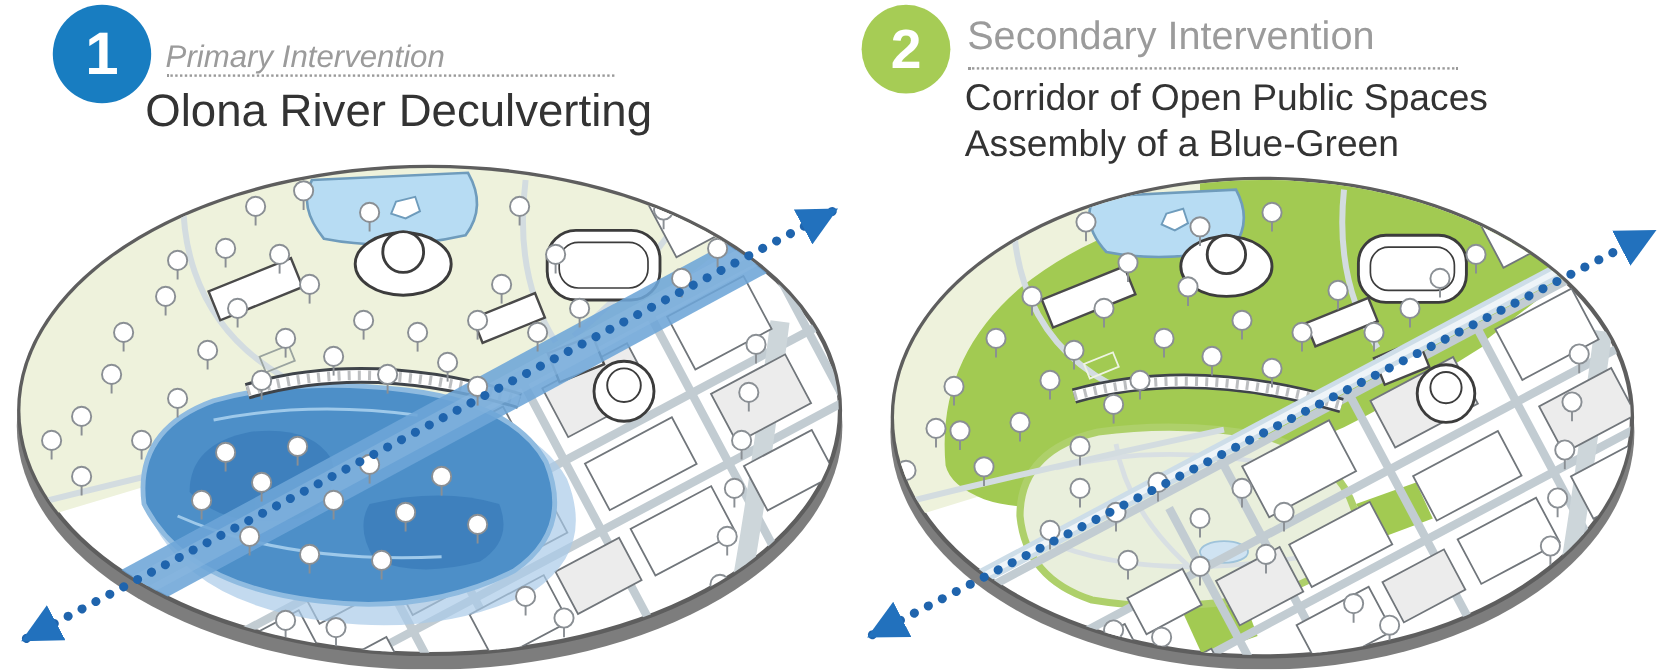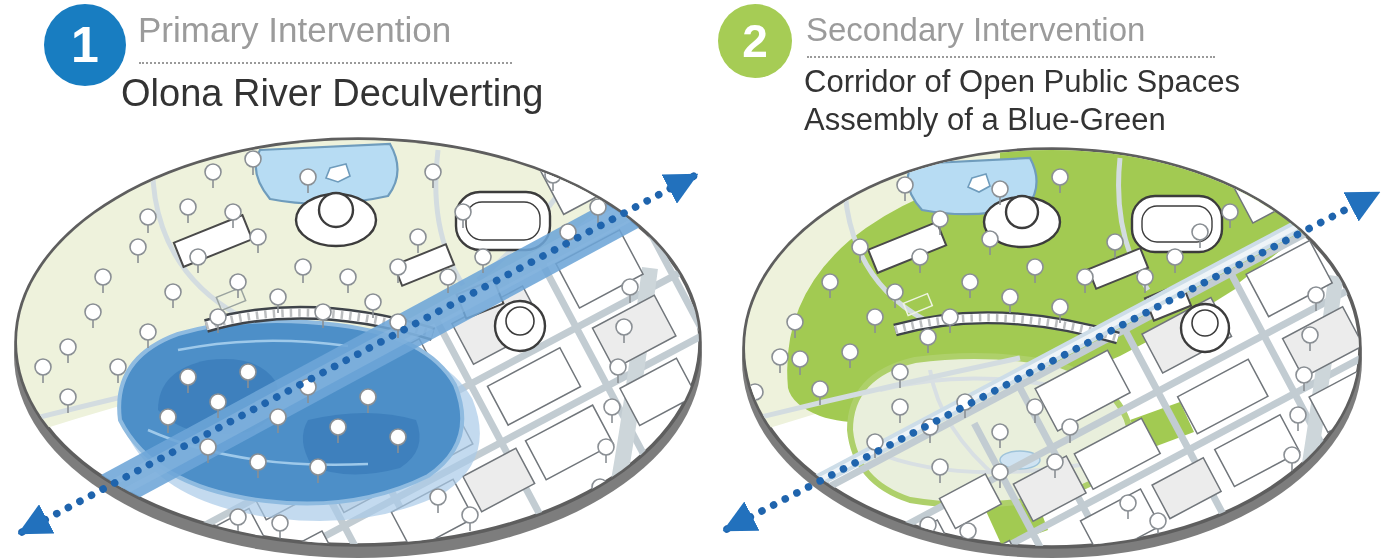--- a/index.html
+++ b/index.html
@@ -11,21 +11,21 @@
     --building-stroke:#71767b; --building-side:#ececec;
   }
   html,body{margin:0;padding:0;background:#fff;}
   .stage{position:relative;width:1385px;height:558px;background:#fff;overflow:hidden;
          font-family:"Liberation Sans",sans-serif;}
   .badge{position:absolute;border-radius:50%;color:#fff;display:flex;align-items:center;
          justify-content:center;font-weight:bold;}
   .badge.b1{left:44px;top:4px;width:82px;height:82px;background:var(--badge-blue);font-size:50px;}
   .badge.b2{left:718px;top:4px;width:74px;height:74px;background:var(--badge-green);font-size:46px;}
   .category{position:absolute;color:var(--category-gray);white-space:nowrap;}
-  .cat1{left:138px;top:10px;font-size:35px;}
+  .cat1{left:138px;top:32px;font-size:26px;font-style:italic;}
   .cat2{left:806px;top:11px;font-size:33px;}
   .dotline{position:absolute;border-top:2px dotted var(--underline-gray);height:0;}
   .dl1{left:139px;top:62px;width:373px;}
   .dl2{left:807px;top:56px;width:408px;}
   .title{position:absolute;color:var(--title-dark);white-space:nowrap;}
   .t1{left:121px;top:72px;font-size:38px;}
   .t2{left:804px;top:63px;font-size:31px;line-height:38px;}
   svg{position:absolute;overflow:visible;}
   #mapL{left:8px;top:120px;}
   #mapR{left:700px;top:130px;}

